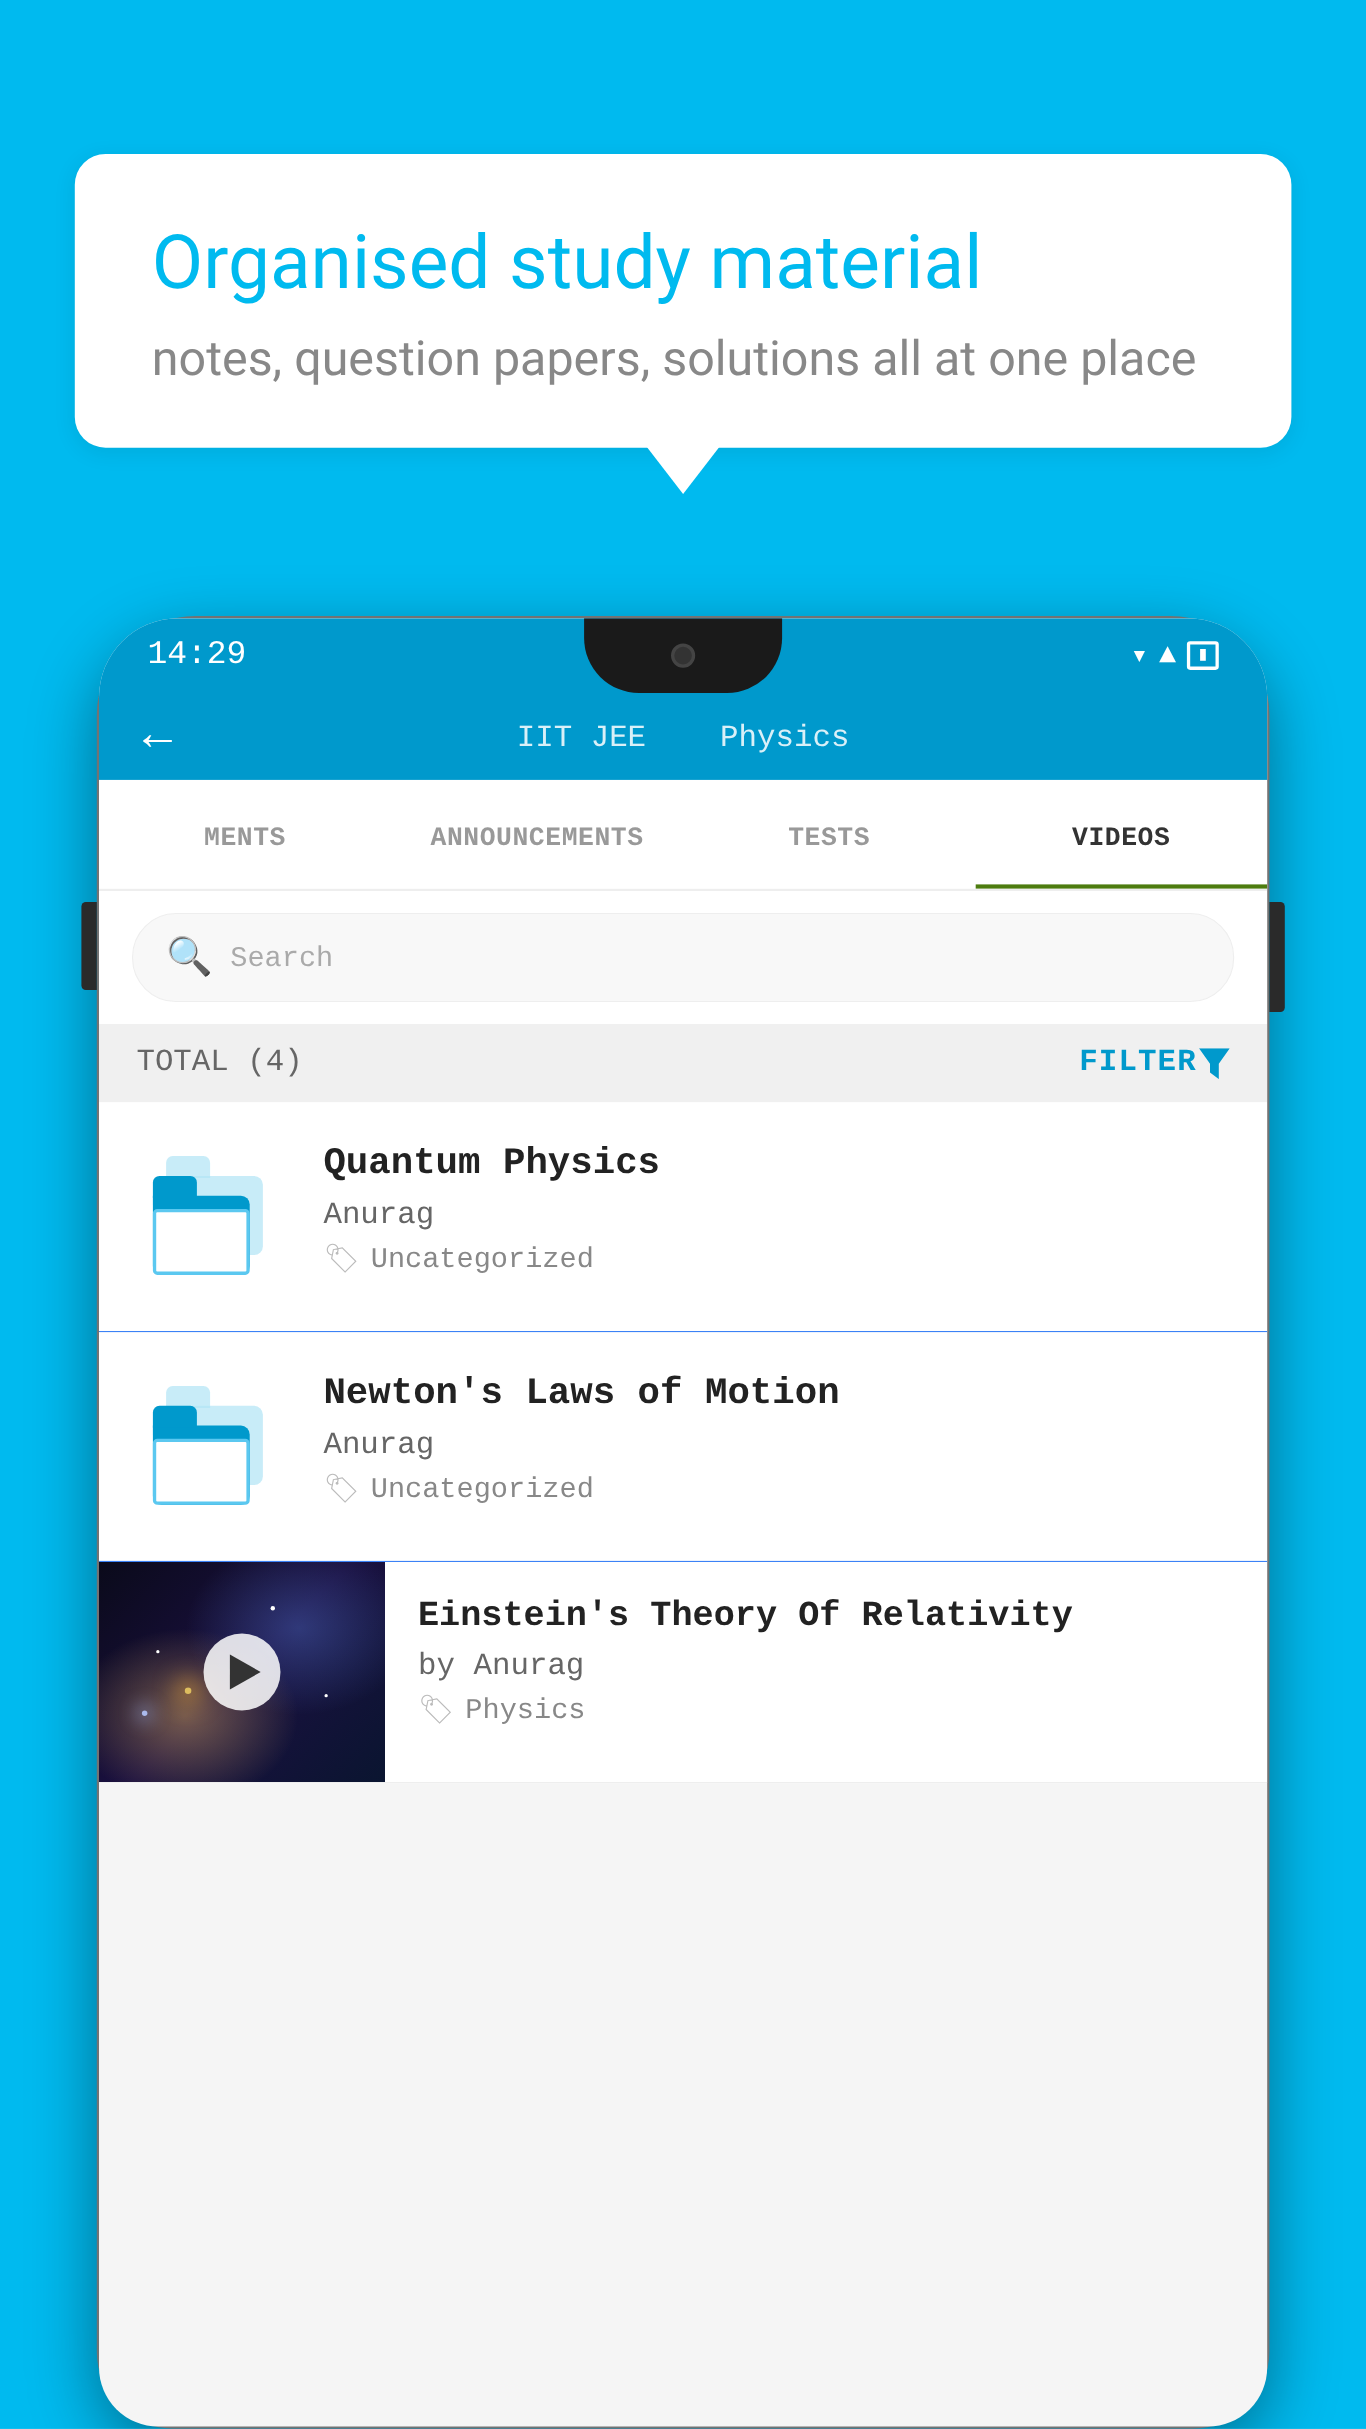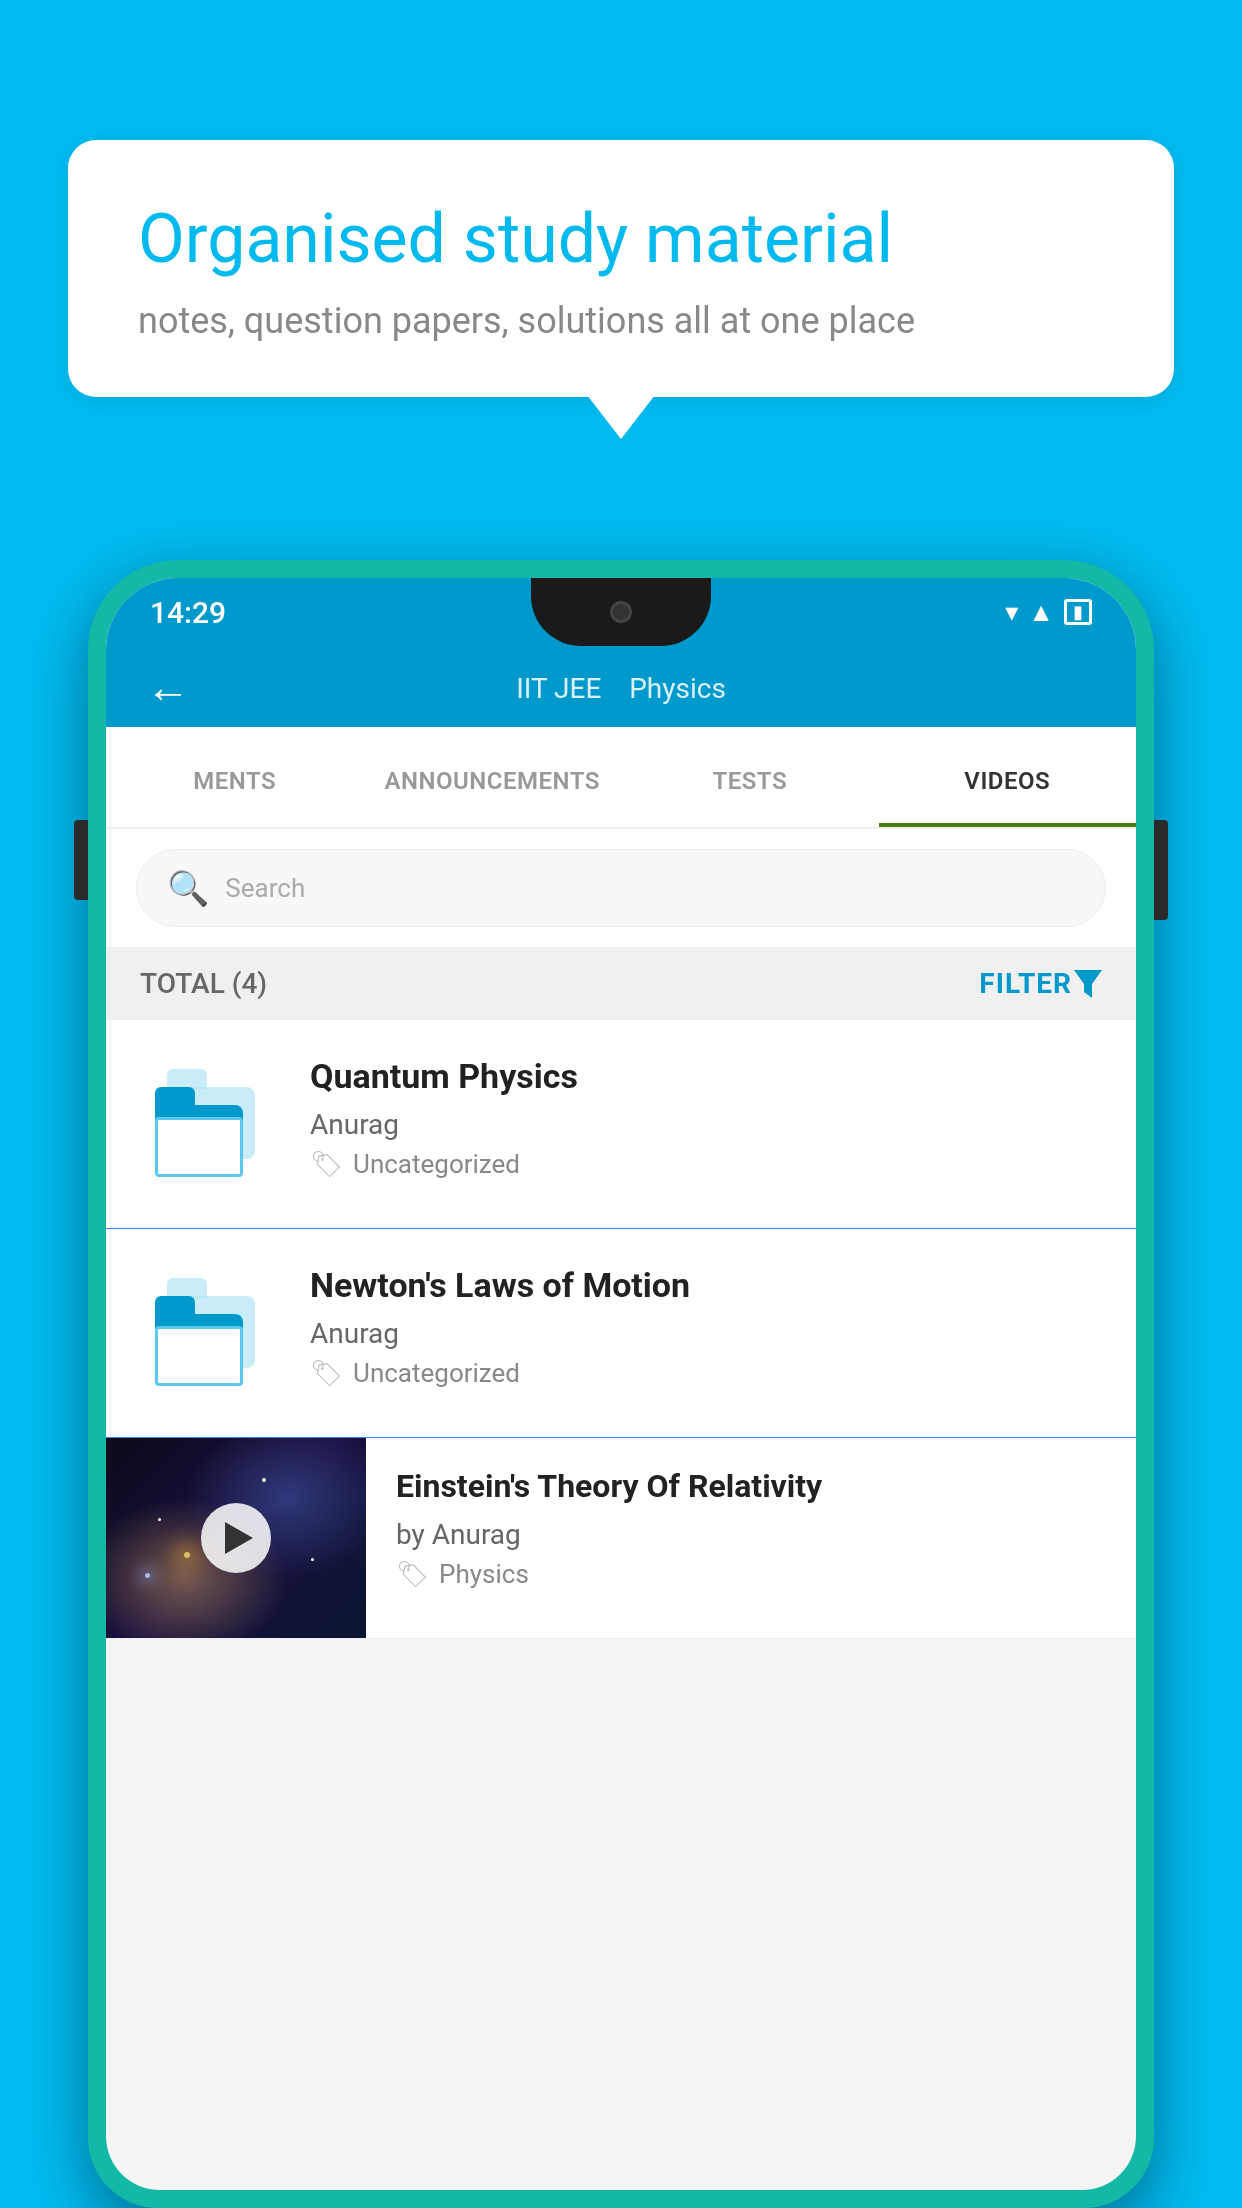--- a/index.html
+++ b/index.html
@@ -49,41 +49,42 @@
     .bubble-title {
       color: #00BAEF;
       font-size: 68px;
       font-weight: 400;
       line-height: 1.15;
       margin-bottom: 22px;
     }
 
     .bubble-subtitle {
       color: #888;
-      font-size: 36px;
+      font-size: 44px;
       font-weight: 400;
     }
 
     
     .phone-container {
       position: absolute;
       top: 560px;
       left: 88px;
       right: 88px;
       bottom: 0;
     }
 
     .phone-outer {
-      background: #14b8a6;
+      background: #737373;
       border-radius: 90px 90px 70px 70px;
-      padding: 18px;
+      padding: 2px;
       width: 100%;
       height: 100%;
       position: relative;
       box-shadow: 0 20px 60px rgba(0,0,0,0.4);
+      font-family: Liberation Mono, monospace;
     }
 
     
     .phone-outer::before {
       content: '';
       position: absolute;
       left: -14px;
       top: 260px;
       width: 14px;
       height: 80px;

